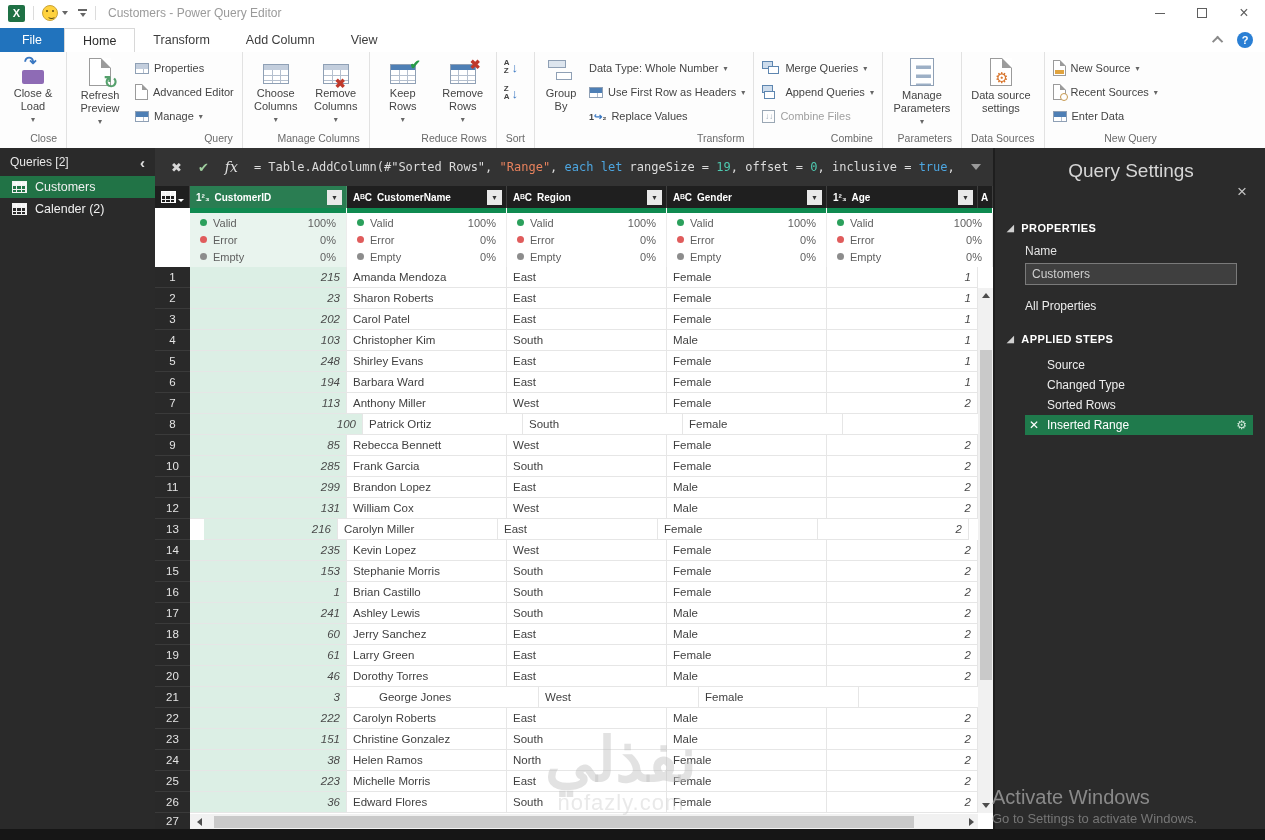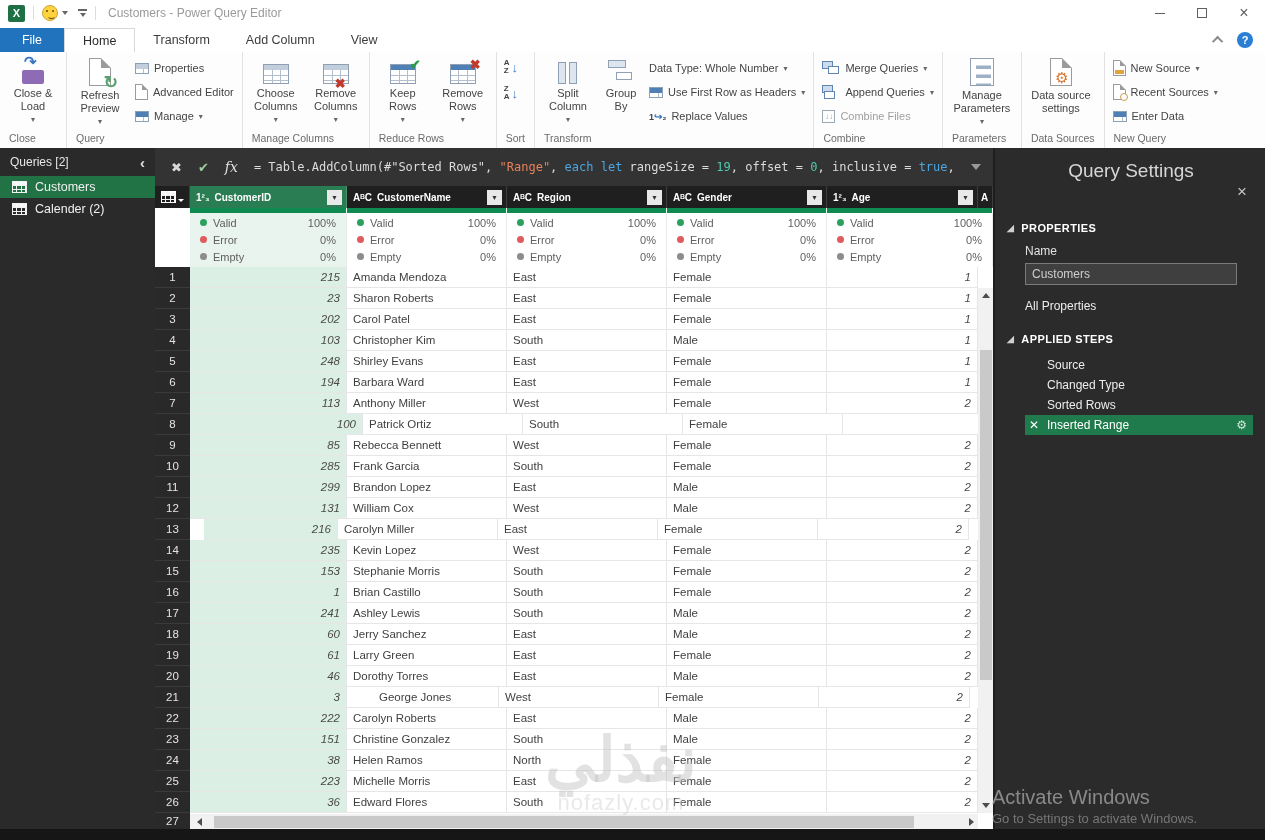--- a/index.html
+++ b/index.html
@@ -30,21 +30,21 @@
   .tab { padding:0 18px; height:24px; display:flex; align-items:center; font-size:12.5px; color:#3d3d3d; }
   .tab.active { background:#fff; border:1px solid #d8d8d8; border-bottom:none; color:#2b2b2b; }
   .tabrow-right { margin-left:auto; display:flex; align-items:center; gap:14px; padding-right:12px; padding-bottom:4px; }
   .chev-up { width:8px; height:8px; border-left:2px solid #8a8a8a; border-top:2px solid #8a8a8a; transform:rotate(45deg) translateY(2px); }
   .help-circle { width:16px; height:16px; border-radius:50%; background:#2a7fd4; color:#fff; font-size:11px; font-weight:bold; display:flex; align-items:center; justify-content:center; }
 
   
   .ribbon { position:absolute; top:52px; left:0; right:0; height:96px; background:#fdfdfd; display:flex; }
   .rgroup { display:flex; flex-direction:column; border-right:1px solid #e2e2e2; padding:2px 3px 0 3px; }
   .rbody { flex:1; display:flex; align-items:flex-start; }
-  .rlabel { height:18px; line-height:16px; text-align:left; color:#6b6b6b; font-size:10.5px; white-space:nowrap; padding:0 6px; }
+  .rlabel { height:18px; line-height:16px; text-align:right; color:#6b6b6b; font-size:10.5px; white-space:nowrap; padding:0 6px; }
   .bigbtn { width:60px; display:flex; flex-direction:column; align-items:center; padding-top:4px; font-size:11px; color:#444; text-align:center; white-space:pre-line; line-height:13px; }
   .bigbtn .bigicon { margin-bottom:3px; }
   .dd::after { content:" ▾"; font-size:8px; color:#666; }
   .smallcol { display:flex; flex-direction:column; justify-content:flex-start; padding-top:2px; }
   .smallbtn { display:flex; align-items:center; height:24px; font-size:11px; color:#444; padding:0 5px; gap:5px; white-space:nowrap; }
   .smallbtn.disabled { color:#9f9f9f; }
 
   
   .mtable { width:26px; height:20px; border:1px solid #8fa0b5; background-color:#fff; position:relative;
     background-image:linear-gradient(#c3cedd 0,#c3cedd 5px,transparent 5px),
@@ -287,24 +287,20 @@
               <span>A</span>
             </span>
             <span class="arr">↓</span>
           </div>
       </div>
       <div class="rlabel">Sort</div>
     </div>
 
     <div class="rgroup">
       <div class="rbody">
-        <div class="bigbtn dd">
-          <span class="bigicon splitcols"><span></span><span></span></span><span>Split
-Column</span>
-        </div>
         <div class="bigbtn" style="width:46px">
           <span class="bigicon groupby"><i></i><i></i></span><span>Group
 By</span>
         </div>
         <div class="smallcol">
           <div class="smallbtn dd">
               <span>Data Type: Whole Number</span>
             </div>
           <div class="smallbtn dd">
               <span class="mtable small blueband"></span>
@@ -703,21 +699,21 @@
           <div class="rownum">20</div>
           <div class="gcell selcol" style="width: 157px;">46</div>
           <div class="gcell" style="width: 160px;">Dorothy Torres</div>
           <div class="gcell" style="width: 160px;">East</div>
           <div class="gcell" style="width: 160px;">Male</div>
           <div class="gcell num" style="width: 151px;">2</div>
         </div>
         <div class="grow">
           <div class="rownum">21</div>
           <div class="gcell selcol" style="width: 157px;">3</div>
-          <div class="gcell" style="width: 152px; padding-left: 32px;">George Jones</div>
+          <div class="gcell" style="width: 192px; padding-left: 32px;">George Jones</div>
           <div class="gcell" style="width: 160px;">West</div>
           <div class="gcell" style="width: 160px;">Female</div>
           <div class="gcell num" style="width: 151px;">2</div>
         </div>
         <div class="grow">
           <div class="rownum">22</div>
           <div class="gcell selcol" style="width: 157px;">222</div>
           <div class="gcell" style="width: 160px;">Carolyn Roberts</div>
           <div class="gcell" style="width: 160px;">East</div>
           <div class="gcell" style="width: 160px;">Male</div>

